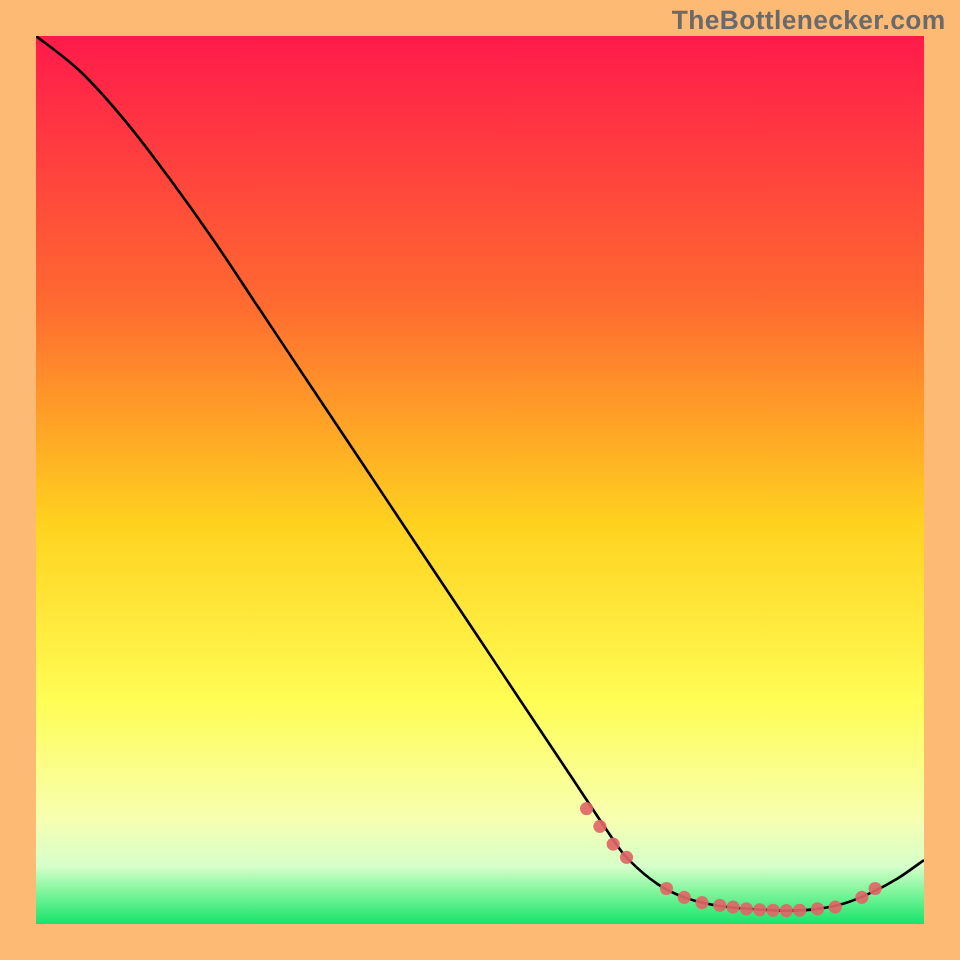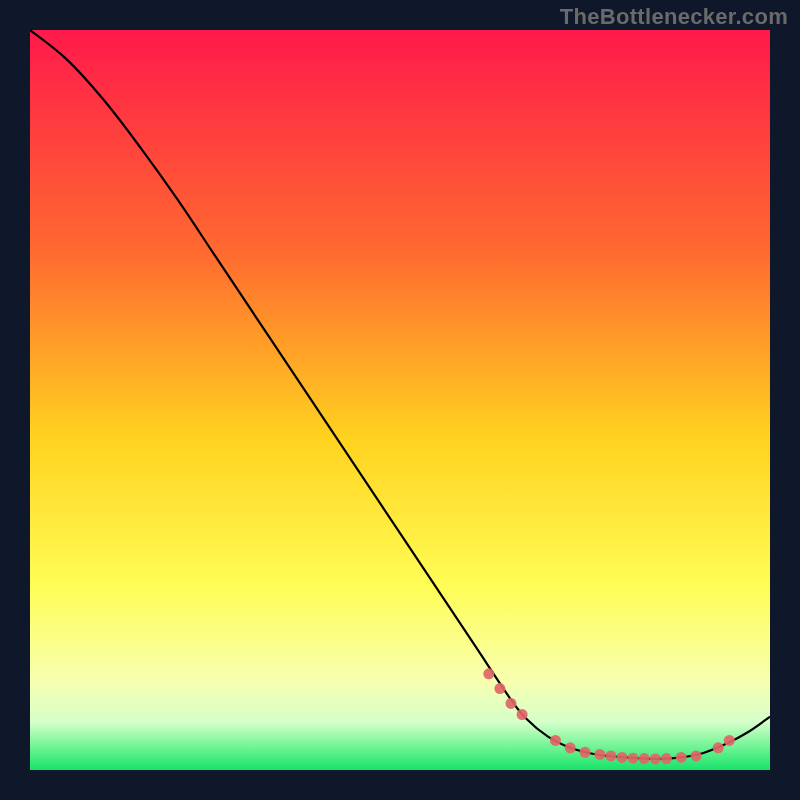--- a/index.html
+++ b/index.html
@@ -8,21 +8,21 @@
     width: 800px;
     height: 800px;
     background: #000;
     overflow: hidden;
     font-family: Arial, Helvetica, sans-serif;
   }
   .frame {
     position: relative;
     width: 800px;
     height: 800px;
-    background: #0f172a;
+    background: #fdba74;
   }
   .watermark {
     position: absolute;
     top: 4px;
     right: 12px;
     font-size: 22px;
     font-weight: 600;
     color: #6a6a6a;
     user-select: none;
     letter-spacing: 0.3px;

